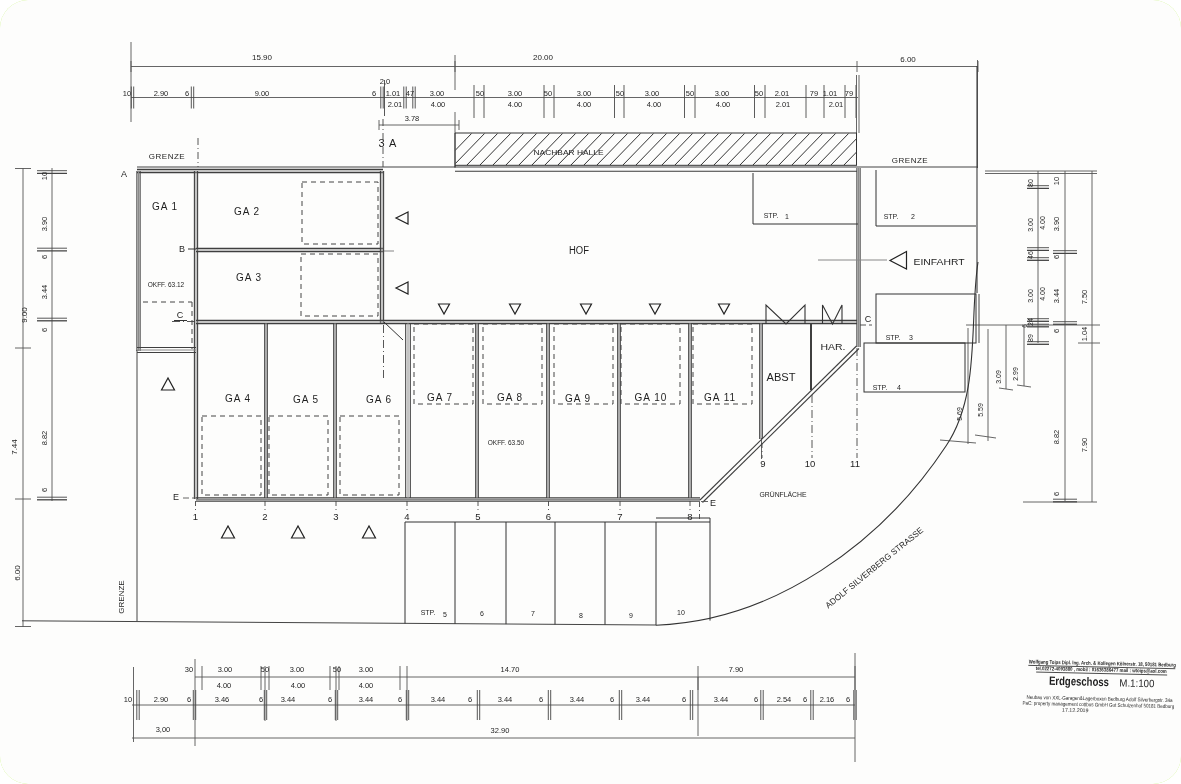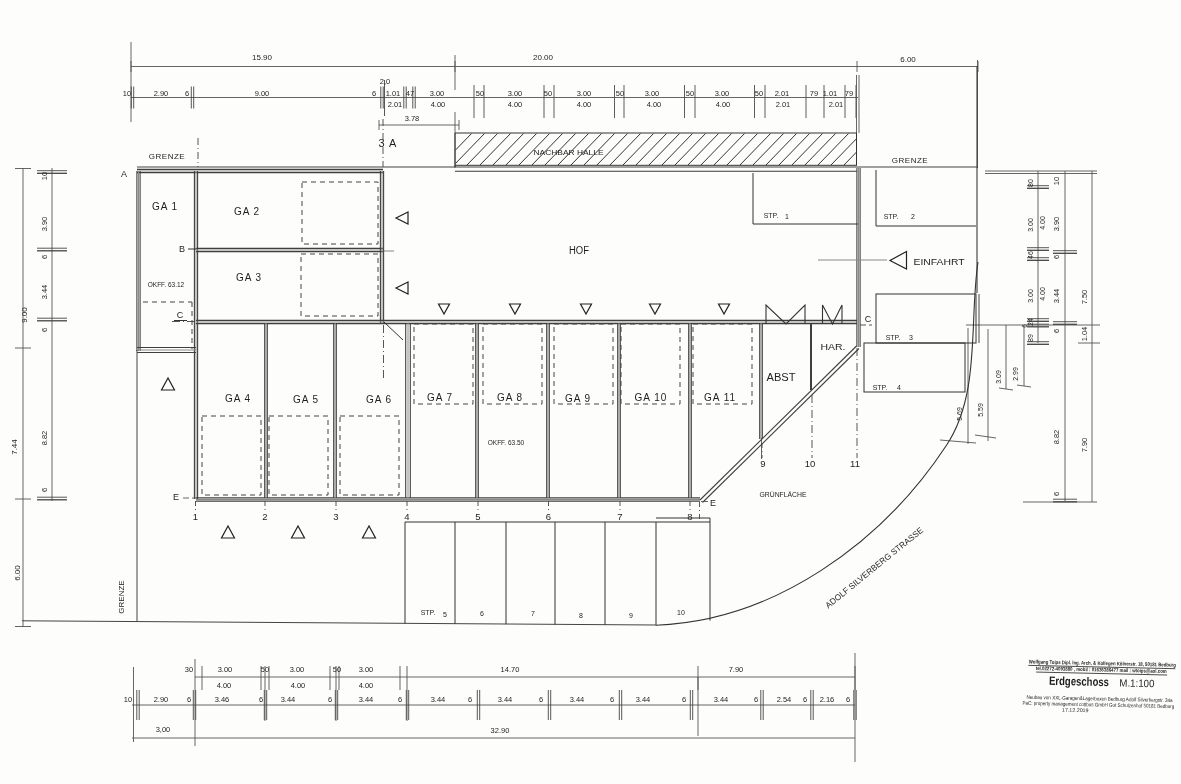--- a/index.html
+++ b/index.html
@@ -1,14 +1,14 @@
 <!DOCTYPE html>
 <html><head><meta charset="utf-8"><style>
 html,body{margin:0;padding:0;background:#ffffff;}
-#page{position:relative;width:1181px;height:784px;background:#bef264;overflow:hidden;}
+#page{position:relative;width:1181px;height:784px;background:#bef264;overflow:hidden;border-radius:28px;}
 text{fill:#1e1e1e;}
 </style></head><body>
 <div id="page">
 <svg width="1181" height="784" viewBox="0 0 1181 784">
 <defs>
 <clipPath id="hclip">
           <rect x="455.5" y="133.5" width="401" height="31.5"></rect>
         </clipPath>
 </defs>
 <rect x="0" y="0" width="1181" height="784" fill="#fdfdfc"></rect>

